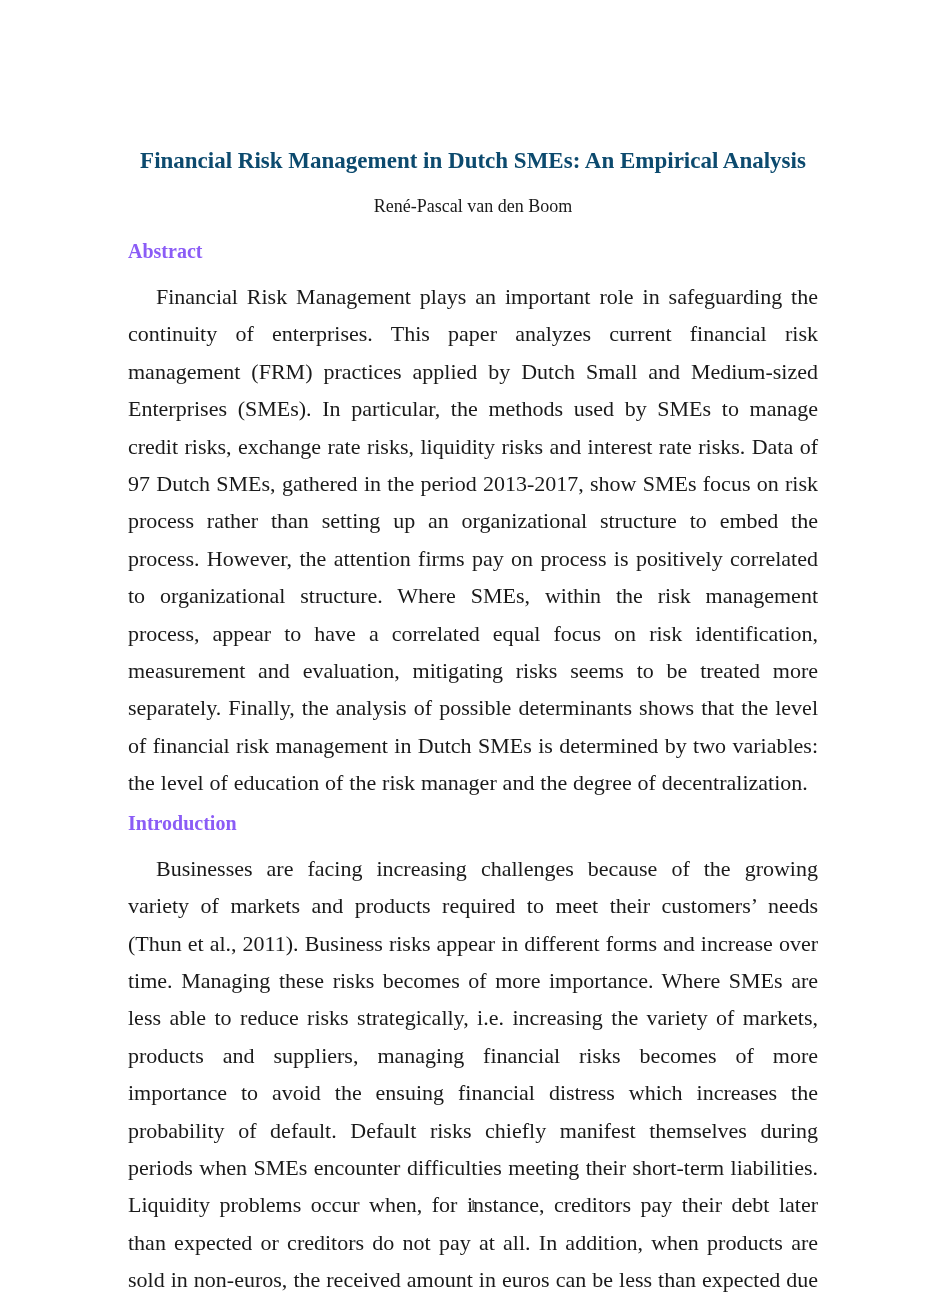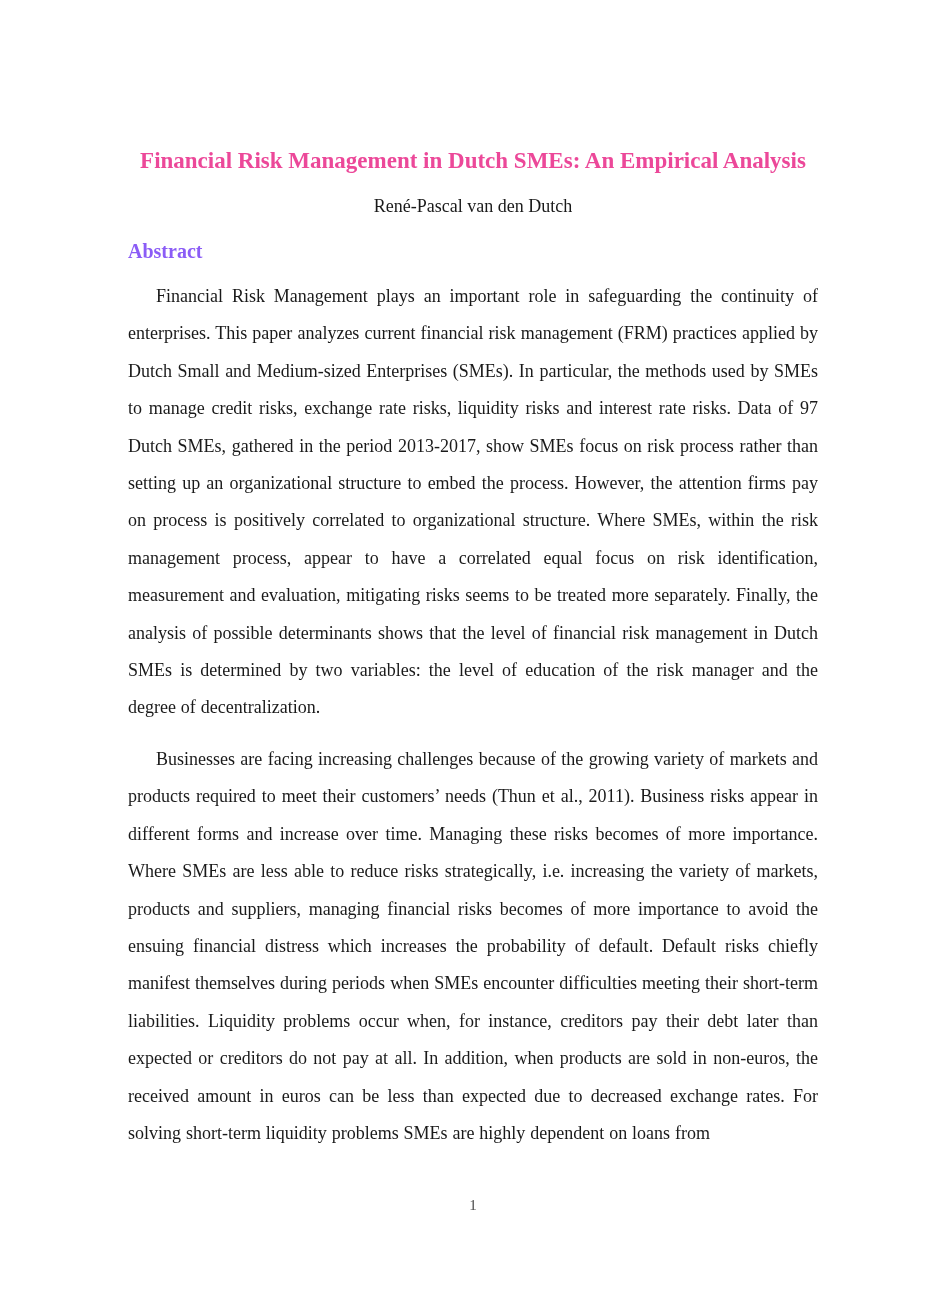--- a/index.html
+++ b/index.html
@@ -22,21 +22,21 @@
     top: 0;
     width: 690px;
   }
   .paper-title {
     margin: 0;
     padding-top: 146px;
     font-size: 23px;
     line-height: 29px;
     font-weight: bold;
     text-align: center;
-    color: #ec4899;
+    color: #0c4a6e;
   }
   .paper-author {
     margin-top: 20px;
     font-size: 18px;
     line-height: 23px;
     text-align: center;
     color: #1a1a1a;
   }
   .section-heading {
     margin: 21px 0 0 0;
@@ -44,21 +44,21 @@
     line-height: 25px;
     font-weight: bold;
     text-align: left;
     color: #8b5cf6;
   }
   .section-heading.second {
     margin-top: 9px;
   }
   .body-paragraph {
     margin: 14px 0 0 0;
-    font-size: 18px;
+    font-size: 22px;
     line-height: 37.4px;
     text-align: justify;
     text-indent: 28px;
     color: #1a1a1a;
     word-spacing: 0.4px;
   }
   .body-paragraph.second {
   }
   .page-number {
     position: absolute;
@@ -72,25 +72,26 @@
   }
 </style>
 </head>
 <body>
 
 <div class="page">
   <div class="content">
 
     <h1 class="paper-title">Financial Risk Management in Dutch SMEs: An Empirical Analysis</h1>
 
-    <div class="paper-author">René-Pascal van den Dutch</div>
+    <div class="paper-author">René-Pascal van den Boom</div>
 
     <h2 class="section-heading">Abstract</h2>
 
     <p class="body-paragraph">Financial Risk Management plays an important role in safeguarding the continuity of enterprises. This paper analyzes current financial risk management (FRM) practices applied by Dutch Small and Medium-sized Enterprises (SMEs). In particular, the methods used by SMEs to manage credit risks, exchange rate risks, liquidity risks and interest rate risks. Data of 97 Dutch SMEs, gathered in the period 2013-2017, show SMEs focus on risk process rather than setting up an organizational structure to embed the process. However, the attention firms pay on process is positively correlated to organizational structure. Where SMEs, within the risk management process, appear to have a correlated equal focus on risk identification, measurement and evaluation, mitigating risks seems to be treated more separately. Finally, the analysis of possible determinants shows that the level of financial risk management in Dutch SMEs is determined by two variables: the level of education of the risk manager and the degree of decentralization.</p>
 
+    <h2 class="section-heading second">Introduction</h2>
 
     <p class="body-paragraph second">Businesses are facing increasing challenges because of the growing variety of markets and products required to meet their customers’ needs (Thun et al., 2011). Business risks appear in different forms and increase over time. Managing these risks becomes of more importance. Where SMEs are less able to reduce risks strategically, i.e. increasing the variety of markets, products and suppliers, managing financial risks becomes of more importance to avoid the ensuing financial distress which increases the probability of default. Default risks chiefly manifest themselves during periods when SMEs encounter difficulties meeting their short-term liabilities. Liquidity problems occur when, for instance, creditors pay their debt later than expected or creditors do not pay at all. In addition, when products are sold in non-euros, the received amount in euros can be less than expected due to decreased exchange rates. For solving short-term liquidity problems SMEs are highly dependent on loans from</p>
 
   </div>
 
   <div class="page-number">1</div>
 </div>
 
 </body></html>

